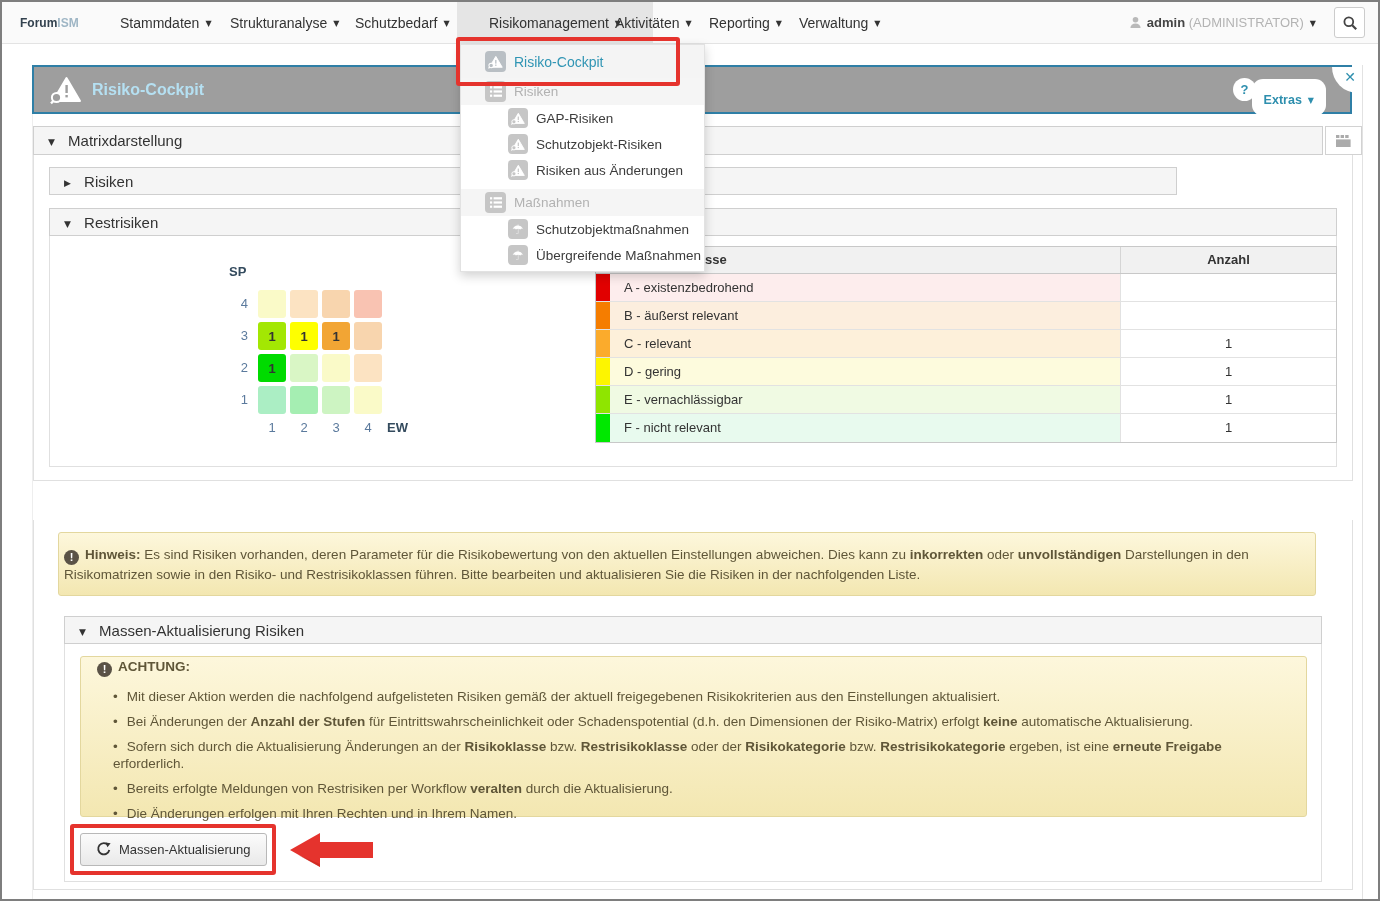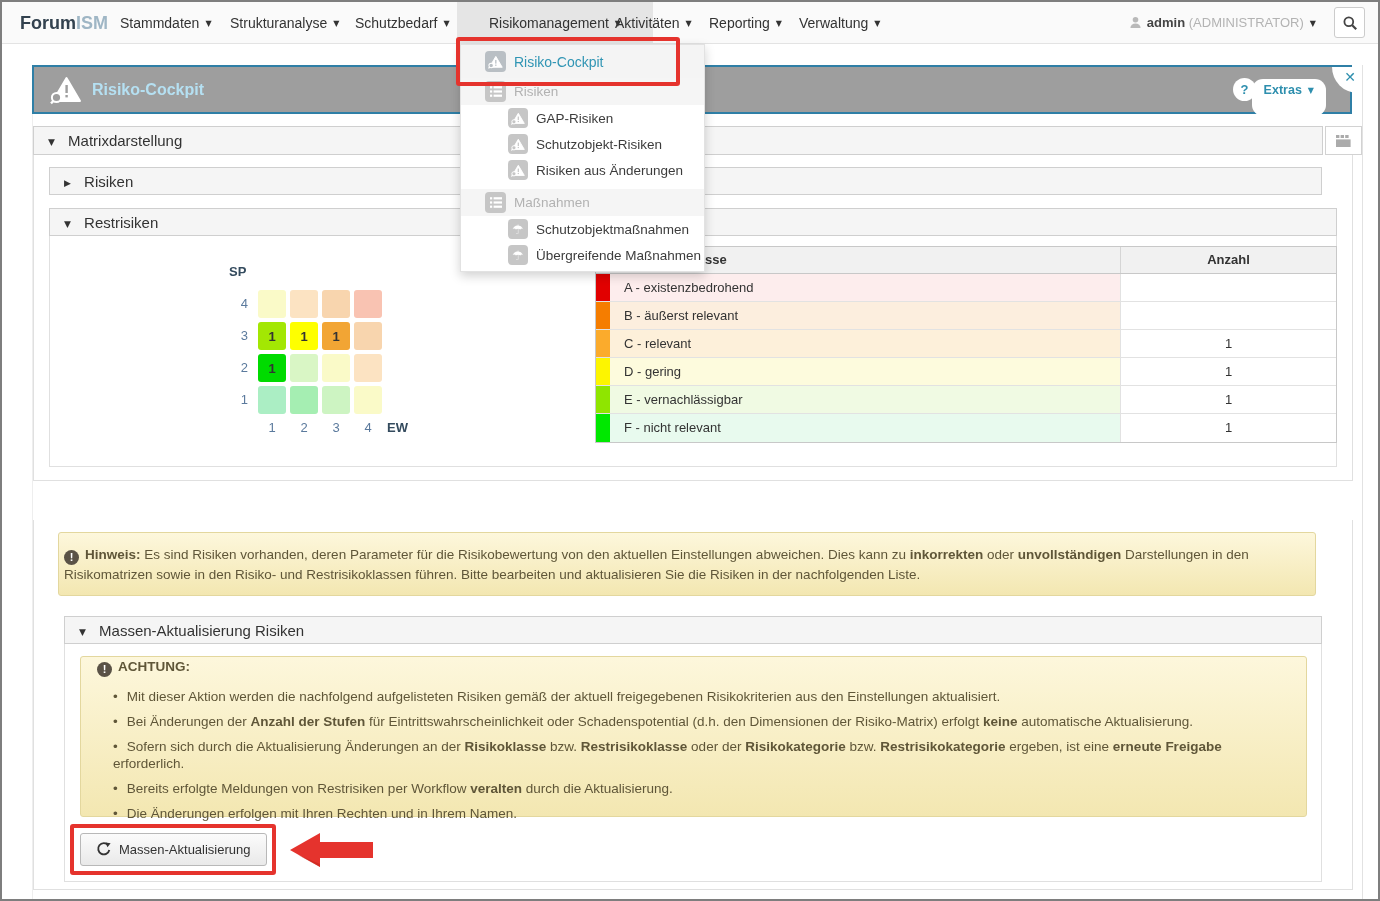--- a/index.html
+++ b/index.html
@@ -4,21 +4,21 @@
 <style>
   * { box-sizing: border-box; margin: 0; padding: 0; }
   body { background:#fff; font-family:"Liberation Sans", sans-serif; }
   .screen { position:relative; width:1380px; height:901px; background:#ffffff;
             border:2px solid #7e7e7e; overflow:hidden; }
   .tri { font-family:"DejaVu Sans", sans-serif; }
 
   
   .topnav { position:absolute; left:0; top:0; right:0; height:42px; background:#fafafa;
             border-bottom:1px solid #e3e3e3; z-index:30; }
-  .brand { position:absolute; left:18px; top:0; line-height:42px; font-size:18px; font-weight:bold; }
+  .brand { position:absolute; left:18px; top:0; line-height:42px; font-size:12px; font-weight:bold; }
   .brand .p1 { color:#33424f; } .brand .p2 { color:#9fb6c5; }
   .nav-item { position:absolute; top:0; height:42px; line-height:42px; font-size:14px; color:#333;
               cursor:pointer; white-space:nowrap; }
   .nav-item.active { background:#e5e5e5; padding:0 32px; }
   .caret { font-size:8px; margin-left:6px; color:#333; vertical-align:middle; }
   .user-box { position:absolute; right:62px; top:0; height:42px; line-height:42px; font-size:13px; }
   .user-name { font-weight:bold; color:#444; } .user-role { color:#b3b3b3; }
   .search-btn { position:absolute; right:13px; top:5px; width:31px; height:31px; background:#fff;
                 border:1px solid #ccc; border-radius:3px; display:flex; align-items:center; justify-content:center; }
 
@@ -43,21 +43,21 @@
   
   .page-hd { position:absolute; left:30px; top:63px; width:1320px; height:49px; background:#9e9e9e;
              border:2px solid #2f7fa6; z-index:5; }
   .page-title { position:absolute; left:58px; top:0; line-height:45px; color:#b5e0f2;
                 font-size:16px; font-weight:bold; }
   .hd-ico { position:absolute; left:16px; top:9px; }
   .help-btn { position:absolute; right:94px; top:11px; width:23px; height:23px; border-radius:50%;
               background:#fff; color:#2e8fae; font-weight:bold; font-size:13px; text-align:center;
               line-height:23px; cursor:pointer; }
   .extras-btn { position:absolute; right:24px; top:12px; height:37px; border-radius:11px; background:#fff;
-                color:#2e8fae; font-size:12.5px; font-weight:bold; padding:0 12px; line-height:22px; cursor:pointer; }
+                color:#2e8fae; font-size:12.5px; font-weight:bold; padding:10px 12px; line-height:22px; cursor:pointer; }
   .extras-btn .caret { color:#2e8fae; }
   .close-corner { position:absolute; left:1330px; top:65px; width:29px; height:26px; background:#fff;
                   border-bottom-left-radius:26px; z-index:8; }
   .close-x { position:absolute; right:5px; top:2px; color:#2e8fae; font-weight:bold; font-size:14px; cursor:pointer; }
 
   
   .panel-hd { position:absolute; height:29px; background:#f5f5f5; border:1px solid #cfcfcf;
               line-height:27px; font-size:15px; color:#333; padding-left:14px; cursor:pointer; }
   .panel-hd .tri { font-size:9px; margin-right:9px; vertical-align:1px; color:#333; }
   .panel-bd { position:absolute; background:#fff; border:1px solid #e0e0e0; border-top:none; }
@@ -138,21 +138,21 @@
   <div class="win-btn">
     <svg width="19" height="16" viewBox="0 0 19 16">
       <rect x="2" y="2" width="3.4" height="3" fill="#ababab"></rect>
       <rect x="6.6" y="2" width="3.4" height="3" fill="#ababab"></rect>
       <rect x="11.2" y="2" width="3.4" height="3" fill="#ababab"></rect>
       <rect x="2" y="6.4" width="14.6" height="7.6" fill="#ababab"></rect>
     </svg>
   </div>
   <div class="panel-bd" style="left:31px; top:153px; width:1320px; height:326px;"></div>
 
-  <div class="panel-hd" style="left:47px; top:165px; width:1273px; height:28px;">
+  <div class="panel-hd" style="left:47px; top:165px; width:1128px; height:28px;">
     <span class="tri">▶</span>
     <span>Risiken</span>
   </div>
 
   <div class="panel-hd" style="left:47px; top:206px; width:1288px; height:28px;">
     <span class="tri">▼</span>
     <span>Restrisiken</span>
   </div>
   <div class="panel-bd" style="left:47px; top:234px; width:1288px; height:231px;"></div>
 

